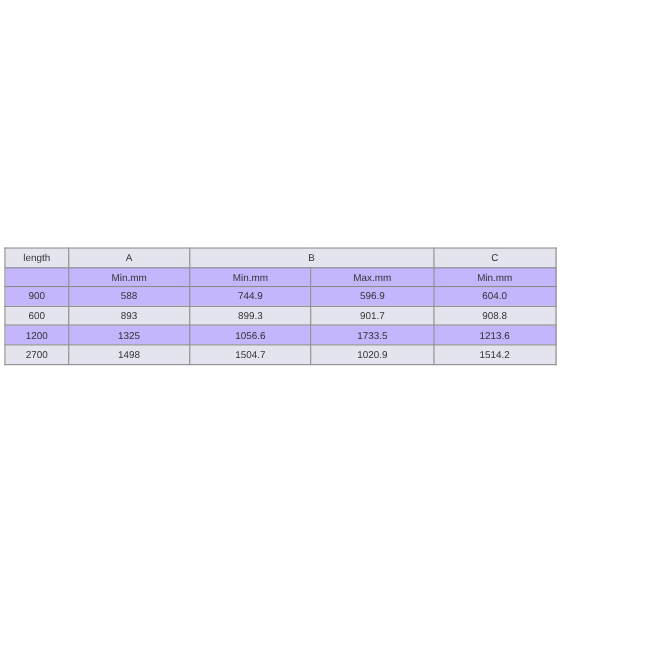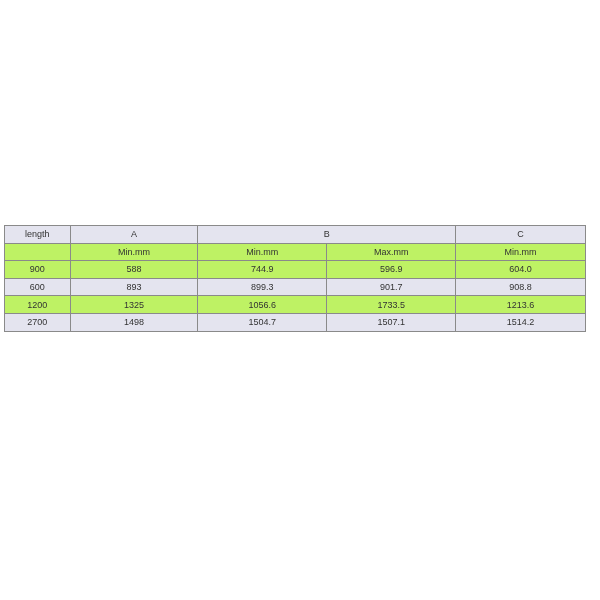--- a/index.html
+++ b/index.html
@@ -1,27 +1,27 @@
 <!DOCTYPE html>
 <html><head>
   <meta charset="utf-8">
   <style>
     html, body { margin: 0; padding: 0; background: #ffffff; }
     body { width: 600px; height: 600px; position: relative; overflow: hidden; font-family: "Liberation Sans", sans-serif; }
     table.spec {
-      position: absolute; left: 4px; top: 225px; width: 582px;
+      position: absolute; left: 4px; top: 225px; width: 502px;
       border-collapse: collapse; font-size: 9px; color: #333;
       border: 1px solid #6d6d6d;
     }
     table.spec td {
       border: 1px solid #8a8a8a; height: 16.6px; padding: 0; text-align: center;
       vertical-align: middle; line-height: 16px;
     }
     tr.shade td { background: #e4e4ef; }
-    tr.plain td { background: #bef264; margin-left: 21px; }
+    tr.plain td { background: #c4b5fd; margin-left: 21px; }
     col.c0 { width: 66px; } col.c1 { width: 129px; } col.c2 { width: 130px; }
     col.c3 { width: 130px; } col.c4 { width: 131px; }
   </style>
 </head>
 <body>
 
 <table class="spec">
   <colgroup>
       <col class="c0">
       <col class="c1">
@@ -61,17 +61,17 @@
     <td>1200</td>
     <td>1325</td>
     <td>1056.6</td>
     <td>1733.5</td>
     <td>1213.6</td>
   </tr>
   <tr class="shade">
     <td>2700</td>
     <td>1498</td>
     <td>1504.7</td>
-    <td>1507.1</td>
+    <td>1020.9</td>
     <td>1514.2</td>
   </tr>
 </tbody>
   </table>
 
 </body></html>

